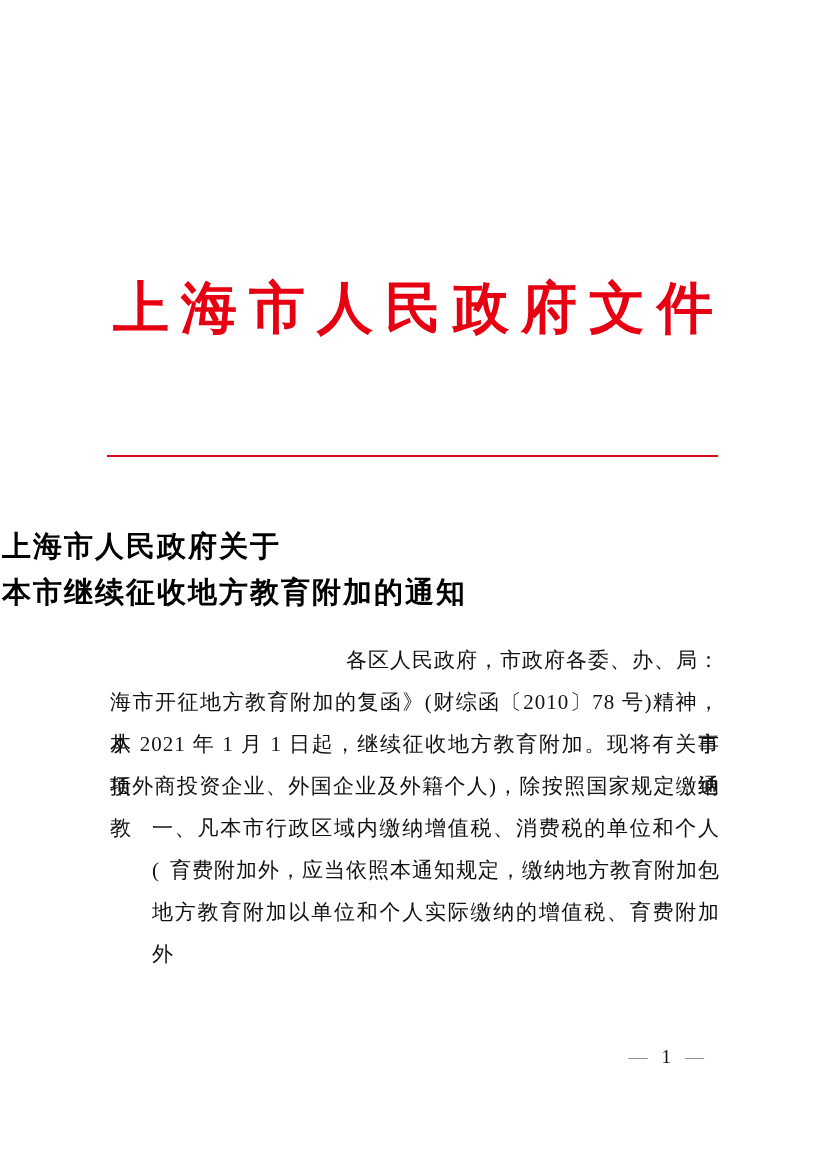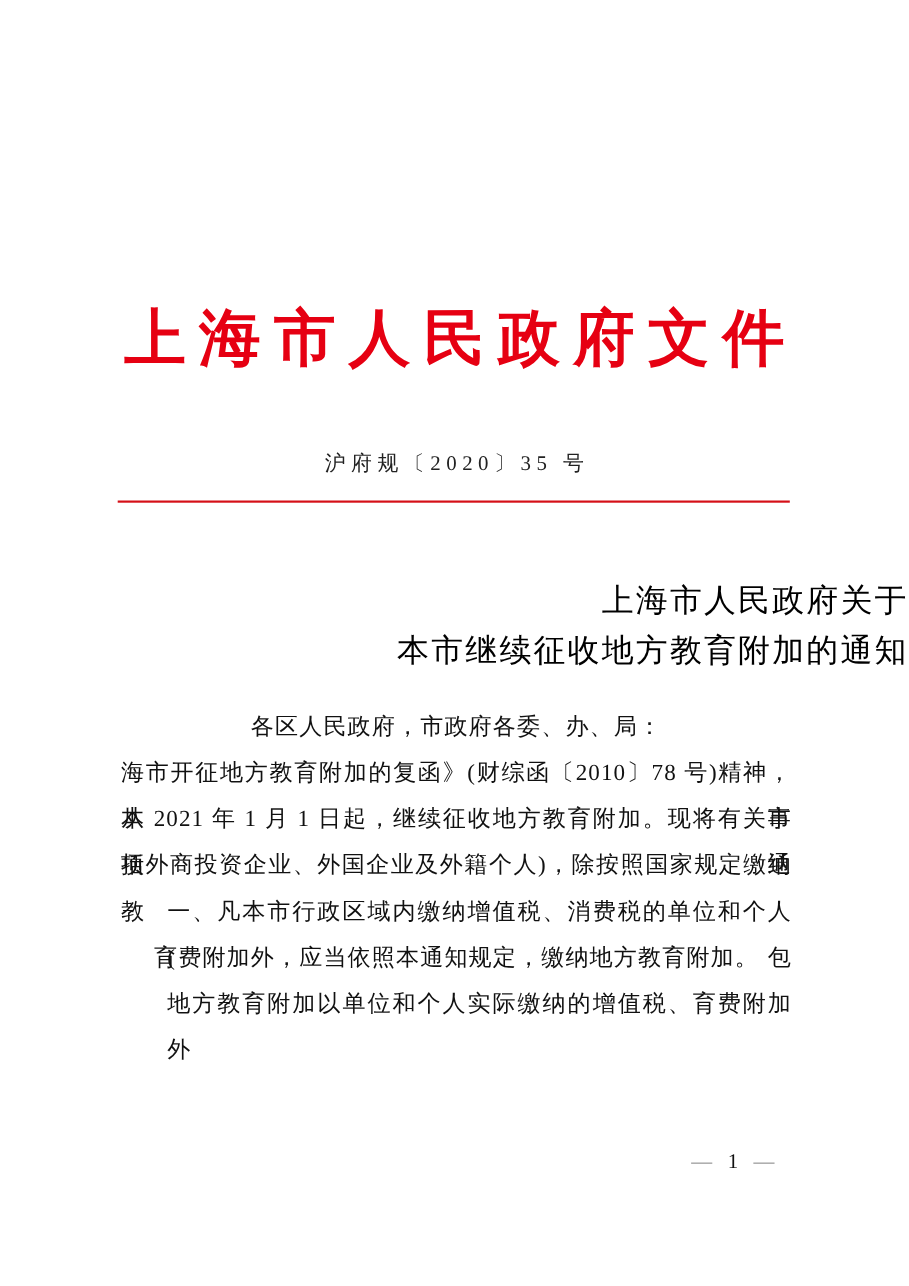--- a/index.html
+++ b/index.html
@@ -58,22 +58,22 @@
     height: 2px;
     background: #d50f17;
   }
   
   .notice-title {
     position: absolute;
     top: 512px;
     left: 0;
     width: 100%;
     margin: 0;
-    text-align: right;
-    font-weight: normal;
+    text-align: left;
+    font-weight: bold;
     font-size: 29px;
     line-height: 46px;
     letter-spacing: 2px;
     padding-left: 2px;
     box-sizing: border-box;
     color: #000000;
   }
   .notice-title span { display: block; }
   
   .body-text {
@@ -81,21 +81,21 @@
     top: 628px;
     left: 110px;
     width: 610px;
     font-size: 21px;
     color: #111111;
   }
   .line {
     height: 42px;
     line-height: 42px;
     letter-spacing: 1px;
-    text-align: center;
+    text-align: right;
   }
   .line.justify {
     text-align: justify;
     text-align-last: justify;
     text-justify: inter-character;
   }
   .line.indent {
     padding-left: 42px;
   }
   
@@ -117,21 +117,20 @@
     color: #111111;
   }
 </style>
 </head>
 <body>
 
 <div class="page">
 
   <h1 class="header-title">上海市人民政府文件</h1>
 
-  <div class="doc-number">沪府规〔2020〕35 号</div>
 
   <div class="red-line"></div>
 
   <h2 class="notice-title">
     <span>上海市人民政府关于</span>
     <span>本市继续征收地方教育附加的通知</span>
   </h2>
 
   <div class="body-text">
     <div class="line">各区人民政府，市政府各委、办、局：</div>

